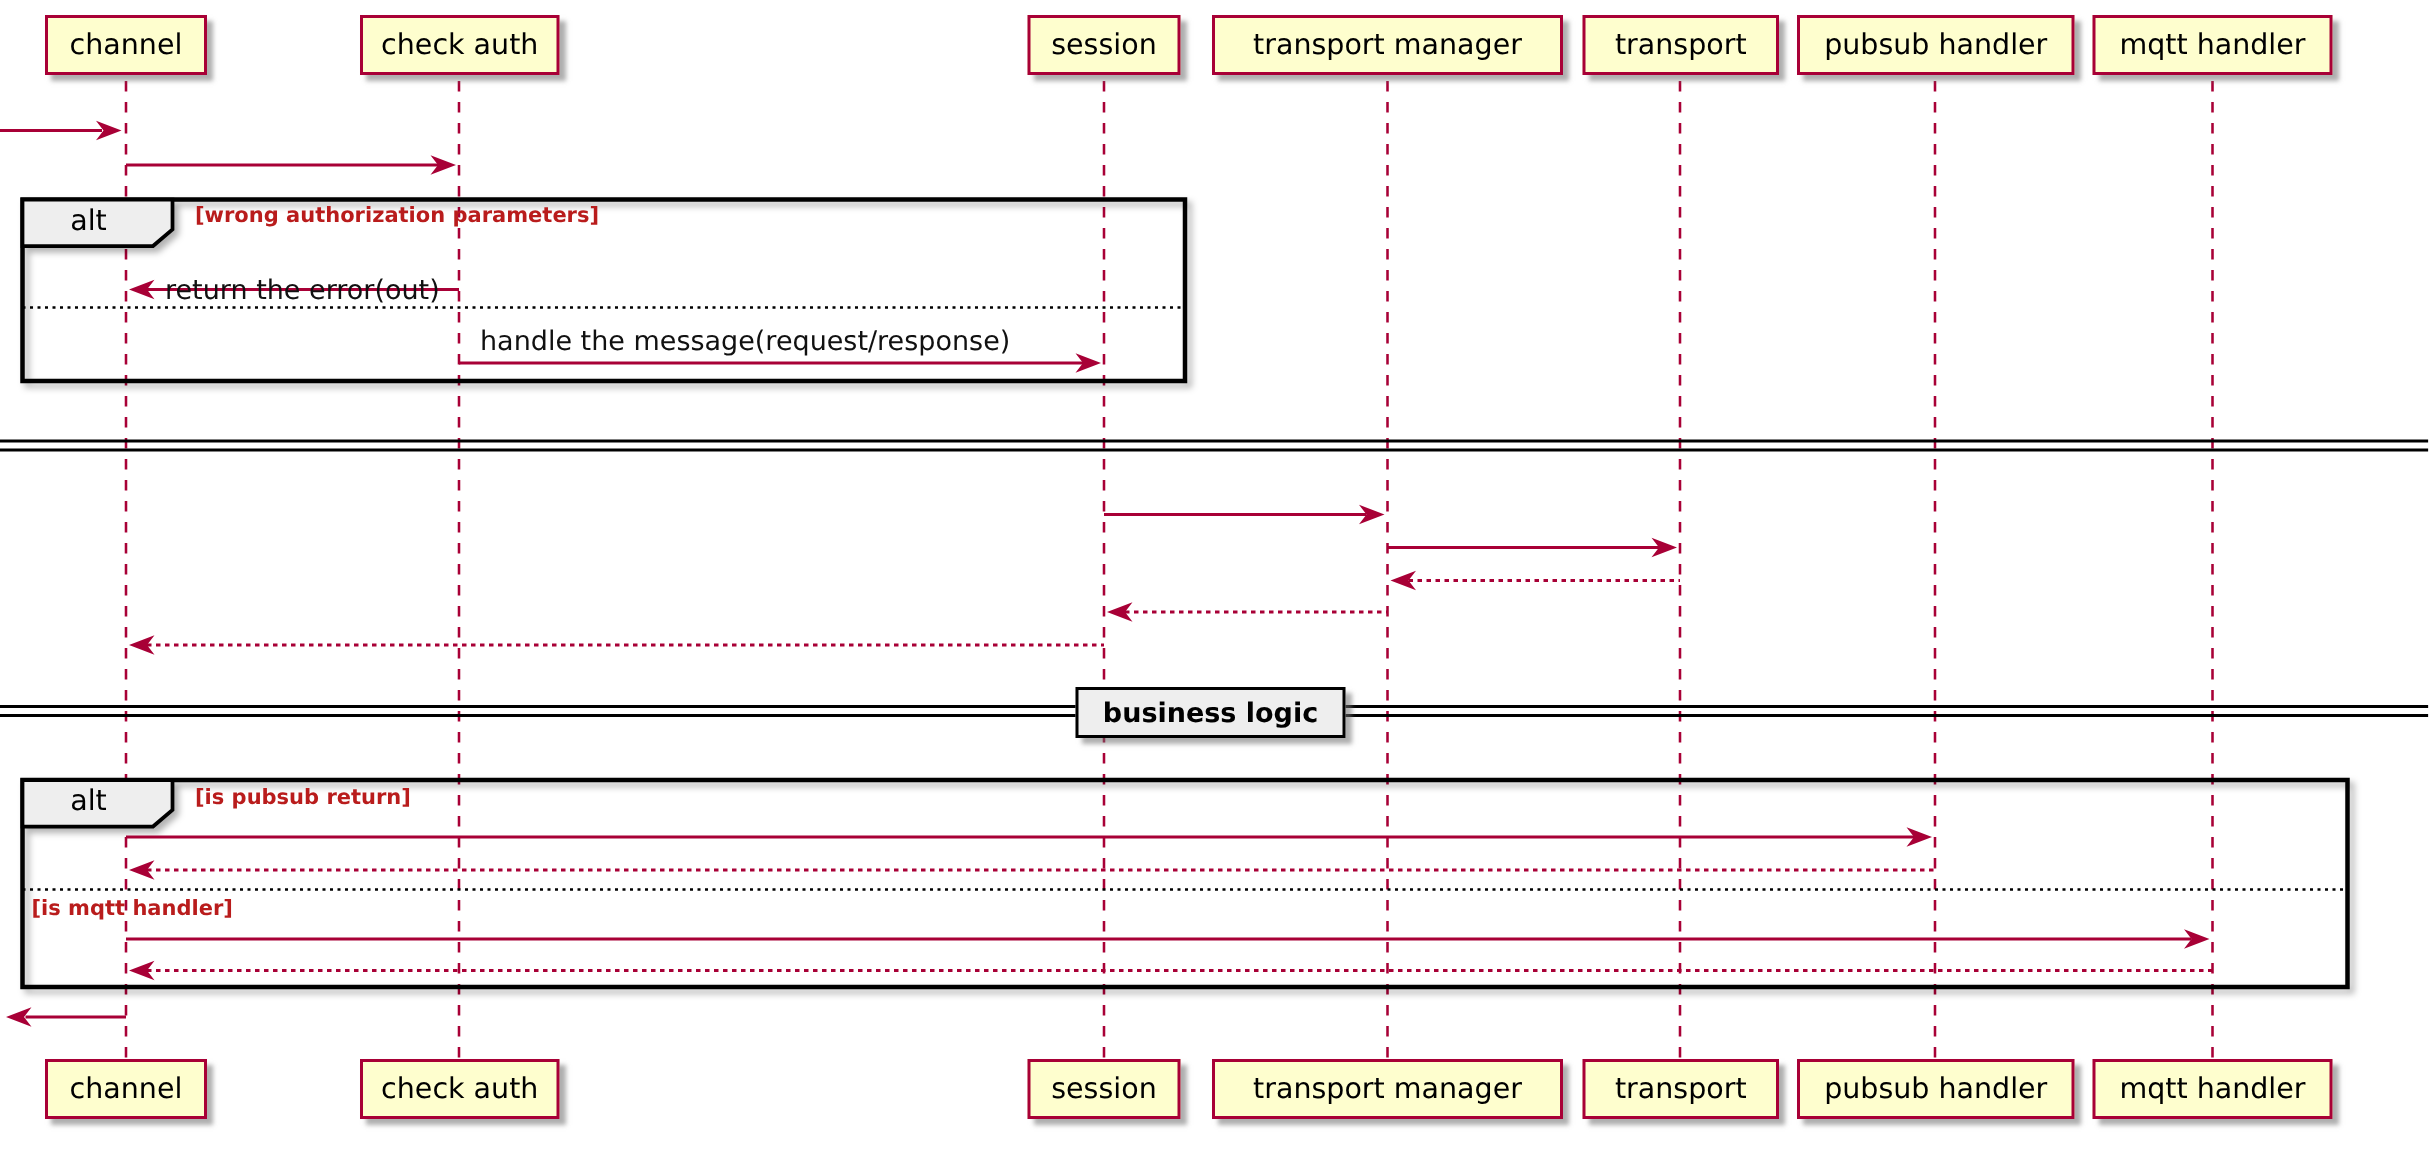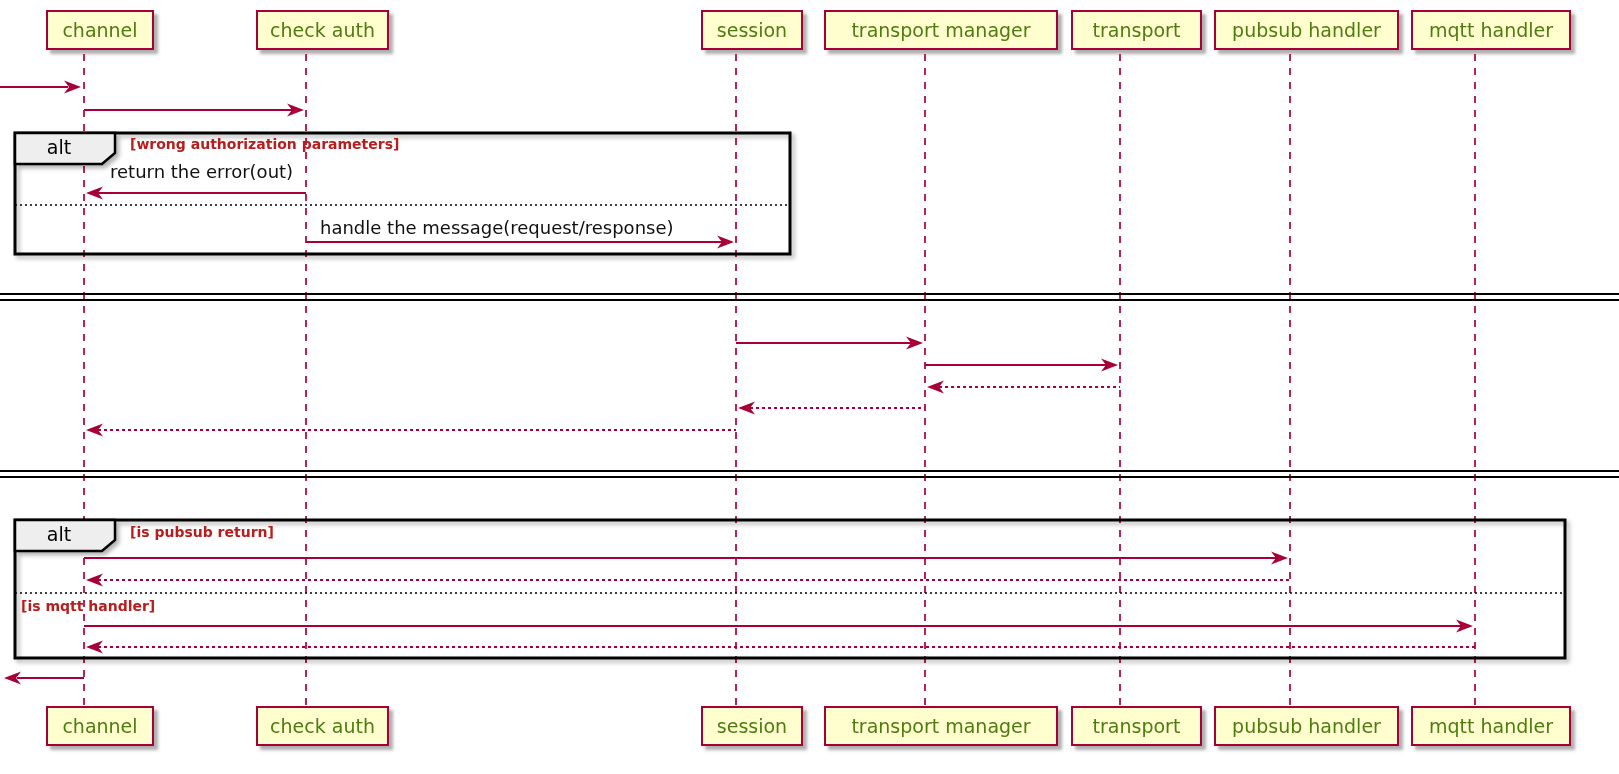--- a/index.html
+++ b/index.html
@@ -11,25 +11,24 @@
     overflow:hidden;
   }
   .gfx{position:absolute;left:0;top:0;}
   .pbox{
     position:absolute;
     height:40px;
     background:#FEFECE;
     border:2px solid #A80036;
     box-shadow:4px 4px 3px rgba(110,110,110,0.55);
     display:flex;align-items:center;justify-content:center;
-    font-size:19px;color:#4d7c0f;
+    font-size:19px;color:#000000;
     white-space:nowrap;
     box-sizing:border-box;
     z-index:3;
-    margin-left:16px;
   }
   .pbox.top{top:10px;}
   .pbox.bottom{top:706px;}
   .msg-label{
     position:absolute;
     font-size:18px;color:#111;
     white-space:nowrap;
     z-index:2;
   }
   .frame-op{
@@ -151,21 +150,22 @@
   <div class="pbox bottom" style="left:240px;width:133px">check auth</div>
   <div class="pbox bottom" style="left:685px;width:102px">session</div>
   <div class="pbox bottom" style="left:808px;width:234px">transport manager</div>
   <div class="pbox bottom" style="left:1055px;width:131px">transport</div>
   <div class="pbox bottom" style="left:1198px;width:185px">pubsub handler</div>
   <div class="pbox bottom" style="left:1395px;width:160px">mqtt handler</div>
 
   <div class="frame-op" style="left:15px;top:136px;width:88px">alt</div>
   <div class="frame-cond" style="left:130px;top:136px">[wrong authorization parameters]</div>
 
-  <div class="msg-label" style="left:110px;top:161px">return the error(out)</div>
+  <div class="msg-label" style="left:110px;top:183px">return the error(out)</div>
   <div class="msg-label" style="left:320px;top:217px">handle the message(request/response)</div>
 
+  <div class="divider-box" style="left:717px;top:458px;width:180px">business logic</div>
 
   <div class="frame-op" style="left:15px;top:523px;width:88px">alt</div>
   <div class="frame-cond" style="left:130px;top:524px">[is pubsub return]</div>
   <div class="frame-cond" style="left:21px;top:598px">[is mqtt handler]</div>
 
 </div>
 
 </body></html>

